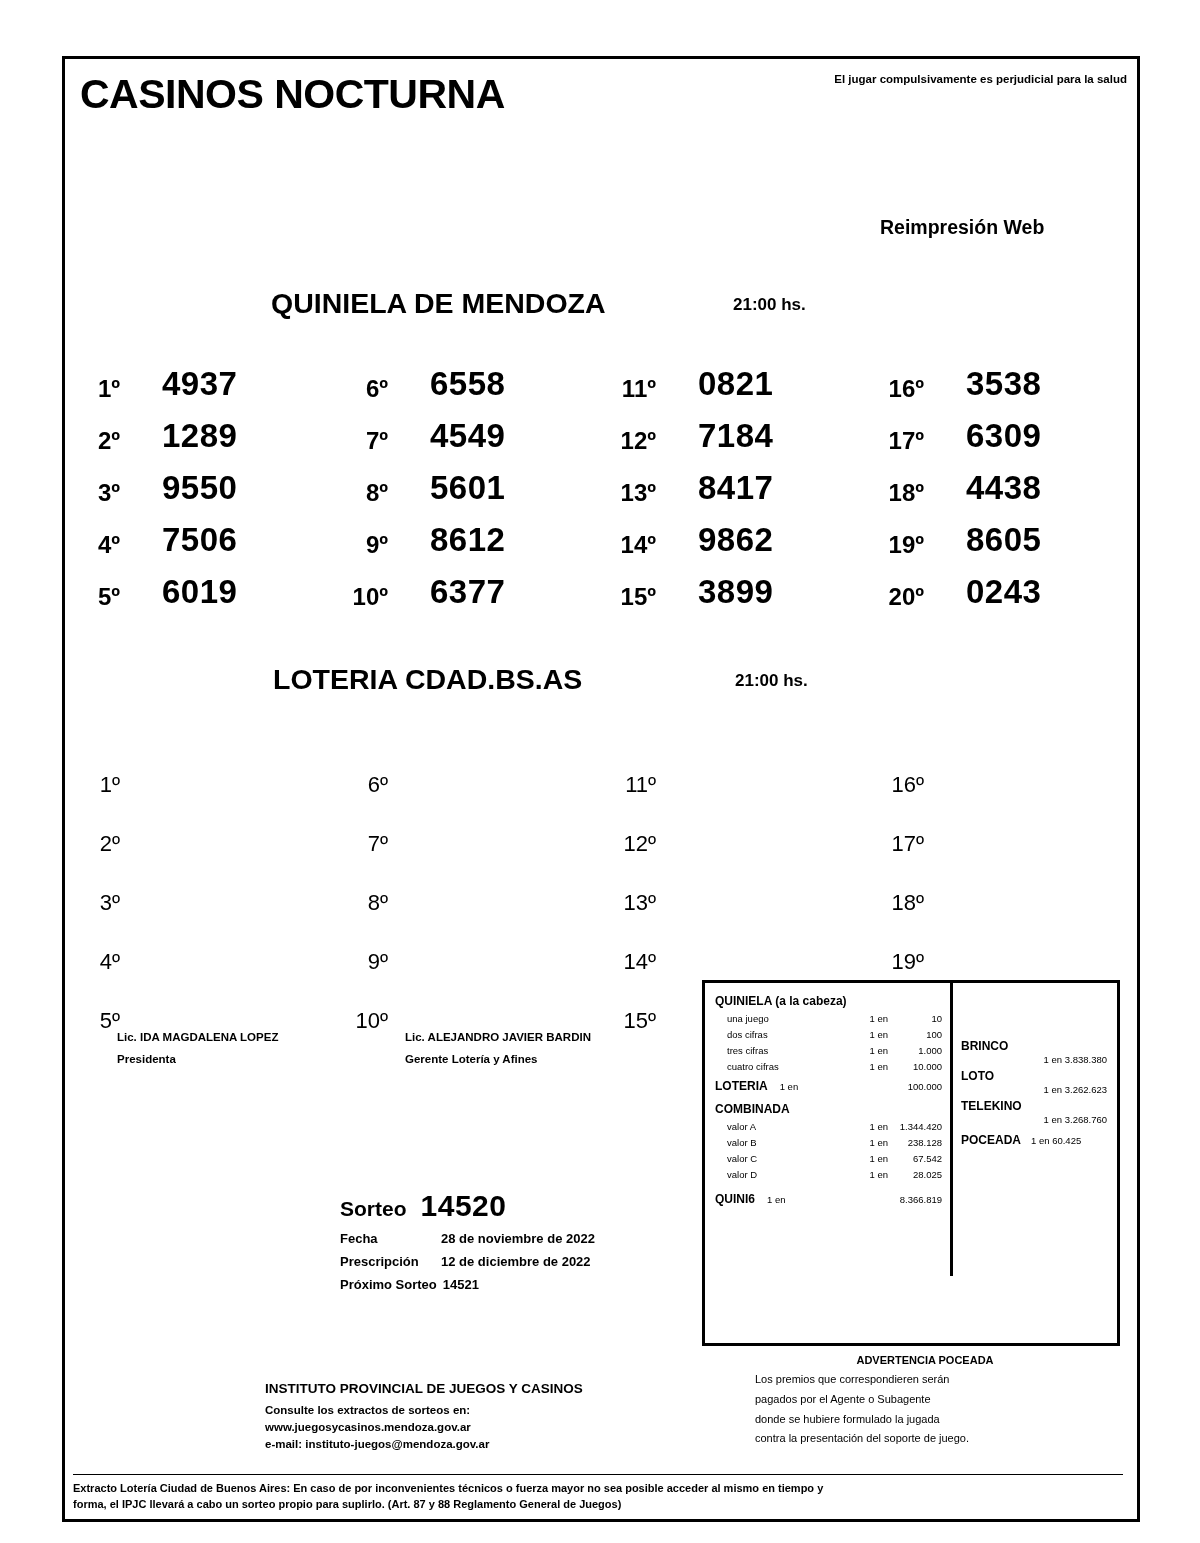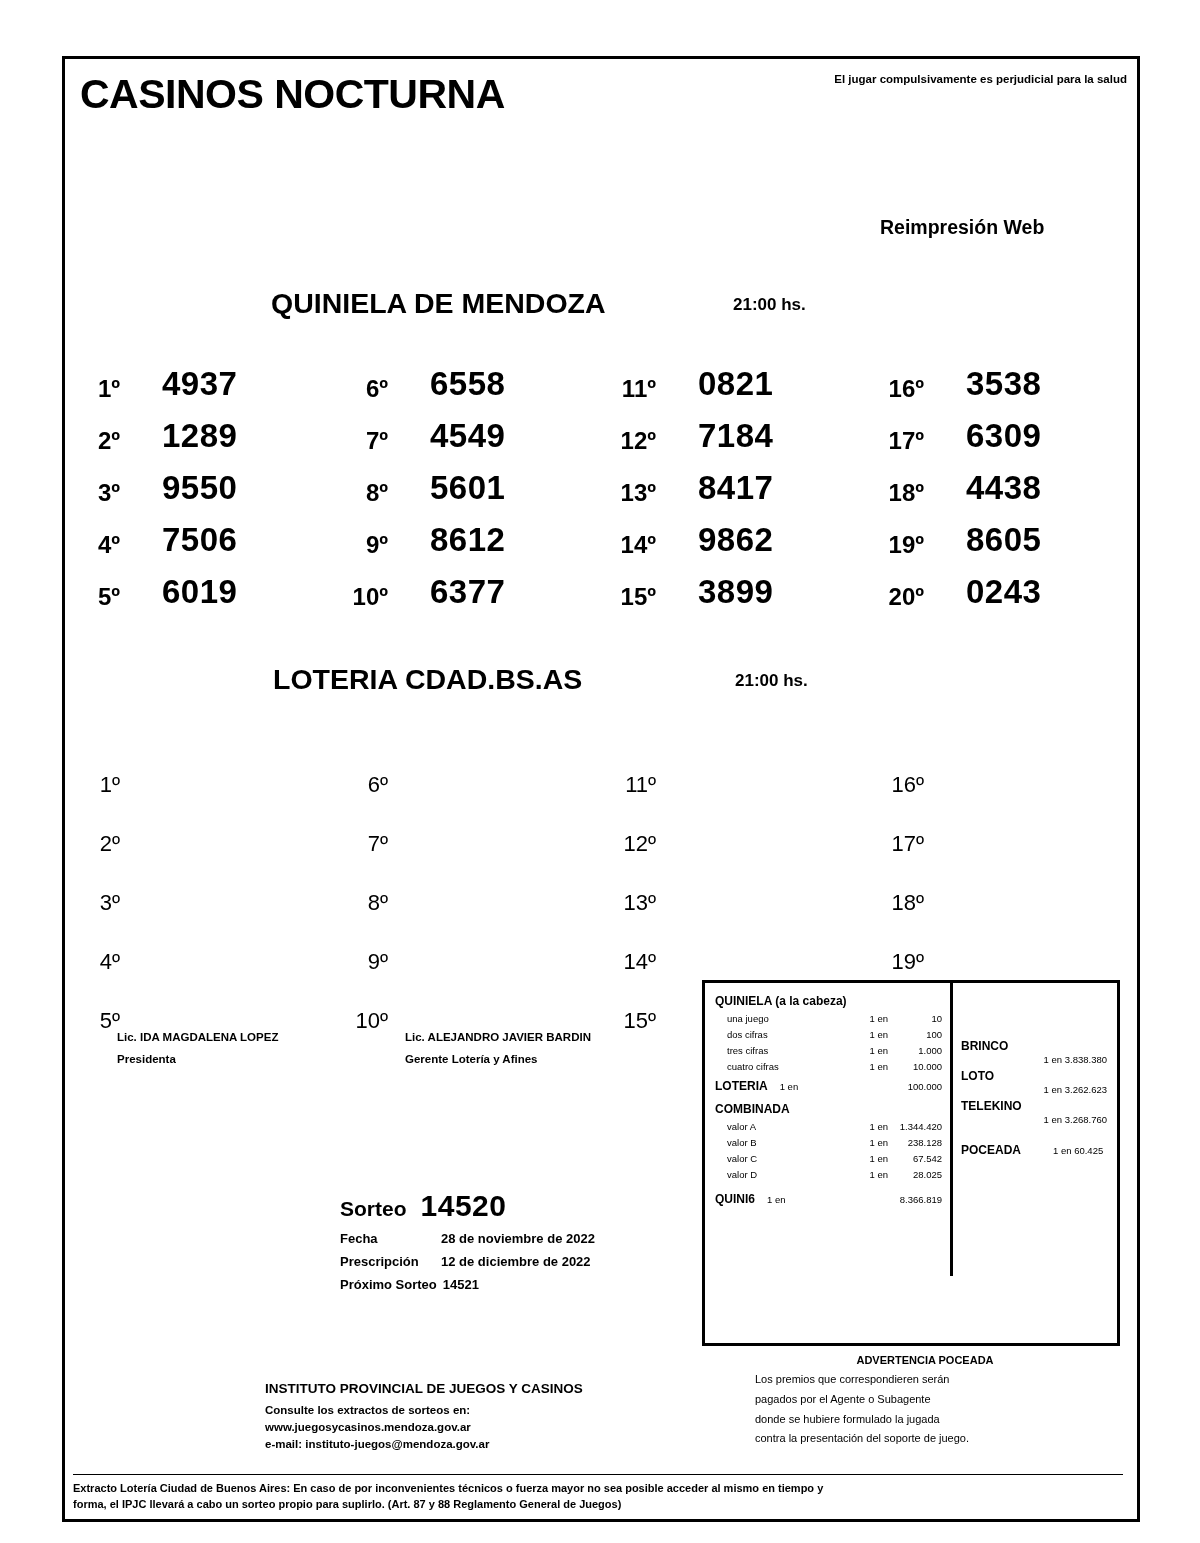--- a/index.html
+++ b/index.html
@@ -461,21 +461,21 @@
           <div class="pri-odds">1 en 3.838.380</div>
         </div>
         <div class="prob-right-item">
           <div class="pri-name">LOTO</div>
           <div class="pri-odds">1 en 3.262.623</div>
         </div>
         <div class="prob-right-item">
           <div class="pri-name">TELEKINO</div>
           <div class="pri-odds">1 en 3.268.760</div>
         </div>
-        <div class="prob-right-item pri-inline" style="margin-top:18px;gap:22px;">
+        <div class="prob-right-item pri-inline" style="margin-top:8px;">
           <span class="pri-name">POCEADA</span>
           <span class="pri-odds">1 en 60.425</span>
         </div>
       </div>
 
     </div>
   </div>
 
   <div id="advertencia">
     <div id="advertencia-title">ADVERTENCIA POCEADA</div>

